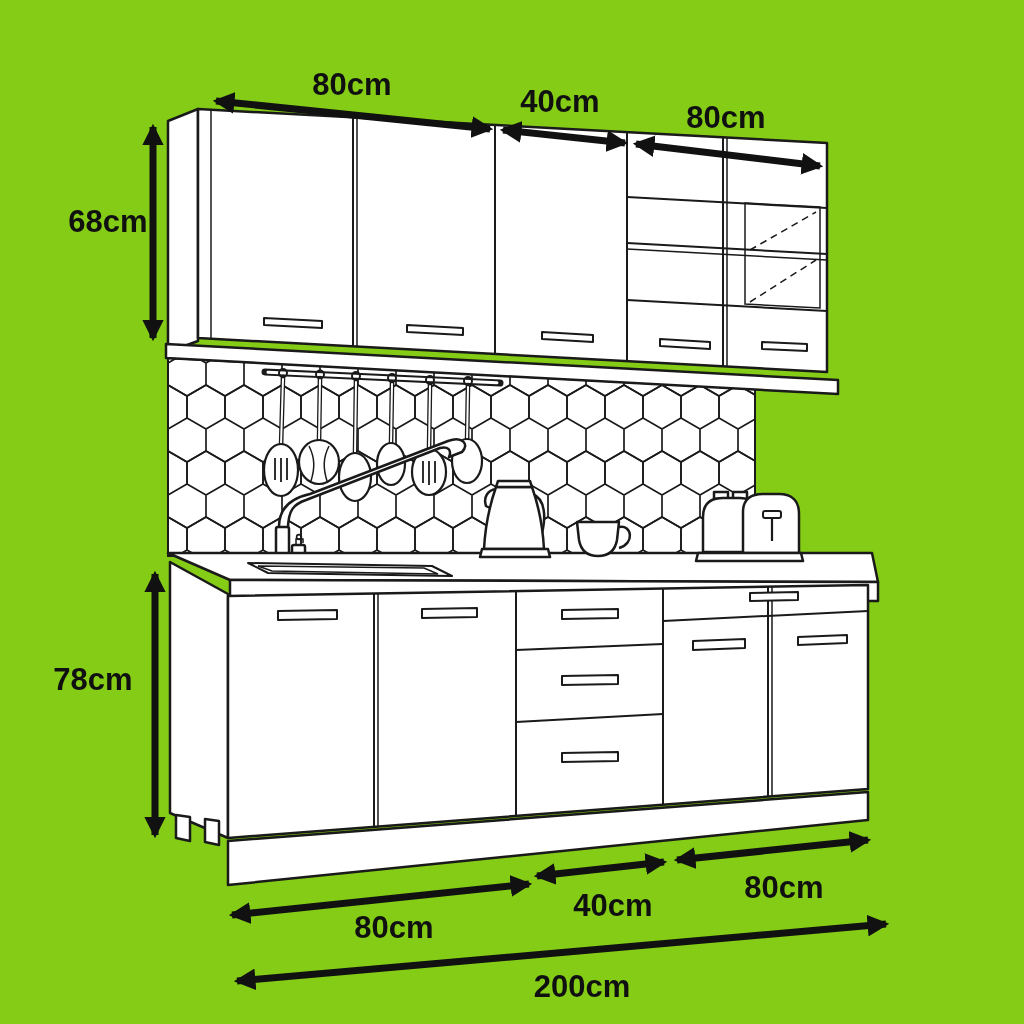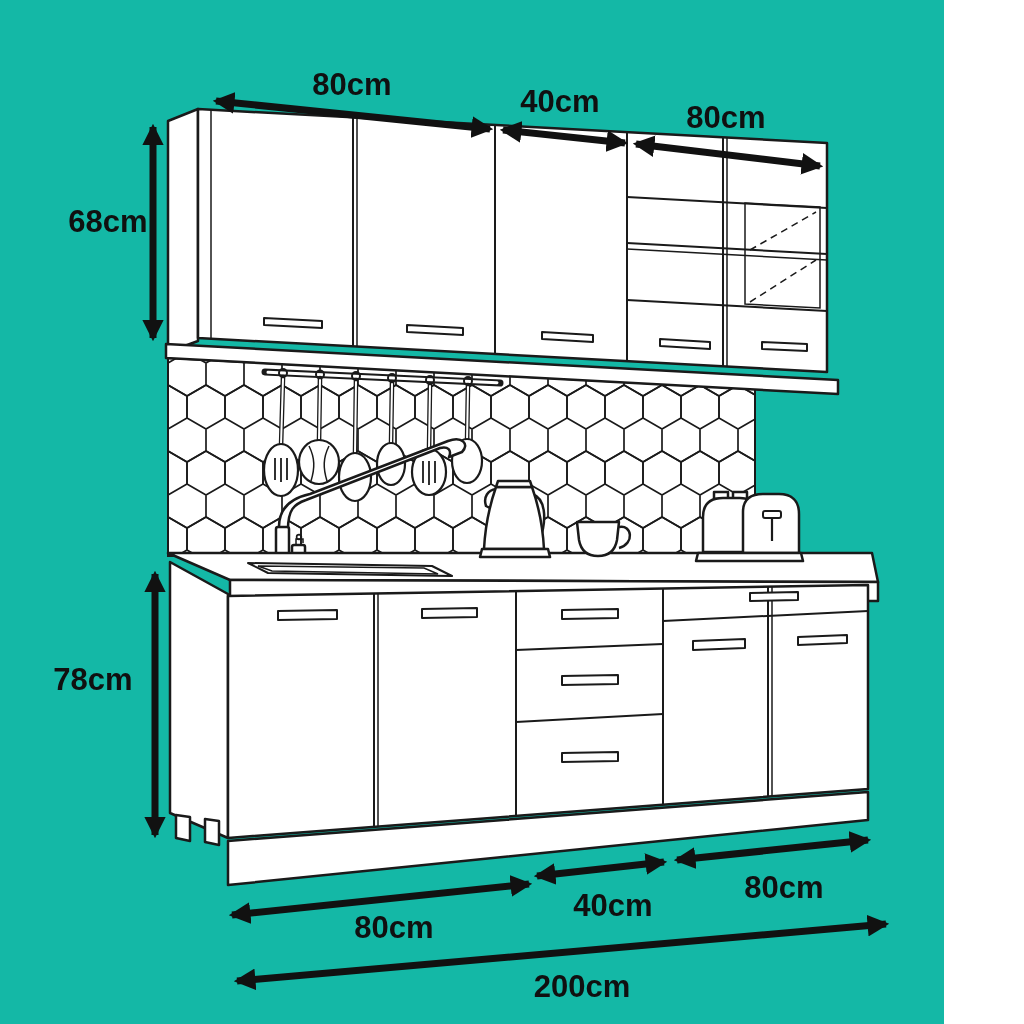--- a/index.html
+++ b/index.html
@@ -1,16 +1,16 @@
 <!DOCTYPE html>
 <html><head>
 <meta charset="utf-8">
 <style>
   html,body{margin:0;padding:0;background:#ffffff;}
-  .canvas{width:944px;height:1024px;position:relative;background:#14b8a6;overflow:hidden;
+  .canvas{width:1024px;height:1024px;position:relative;background:#84cc16;overflow:hidden;
           font-family:"Liberation Sans",sans-serif;}
   svg{display:block;width:1024px;height:1024px;}
   .dim-label{font-family:"Liberation Sans",sans-serif;font-weight:700;font-size:31px;fill:#101010;}
   .stroke{fill:#ffffff;stroke:#1a1a1a;stroke-width:2.5;stroke-linejoin:round;}
   .thin{fill:none;stroke:#1a1a1a;stroke-width:2;stroke-linejoin:round;}
   .hair{fill:none;stroke:#1a1a1a;stroke-width:1.5;}
   .handle{fill:#ffffff;stroke:#1a1a1a;stroke-width:2;stroke-linejoin:round;}
   .arrow{stroke:#111111;stroke-width:7;fill:none;}
 </style>
 </head>

